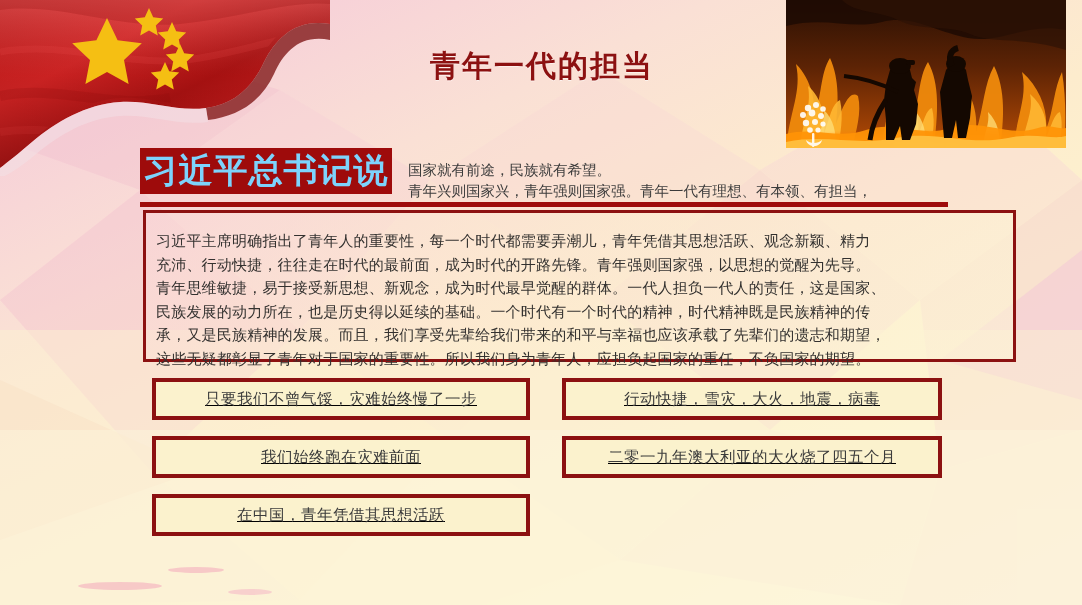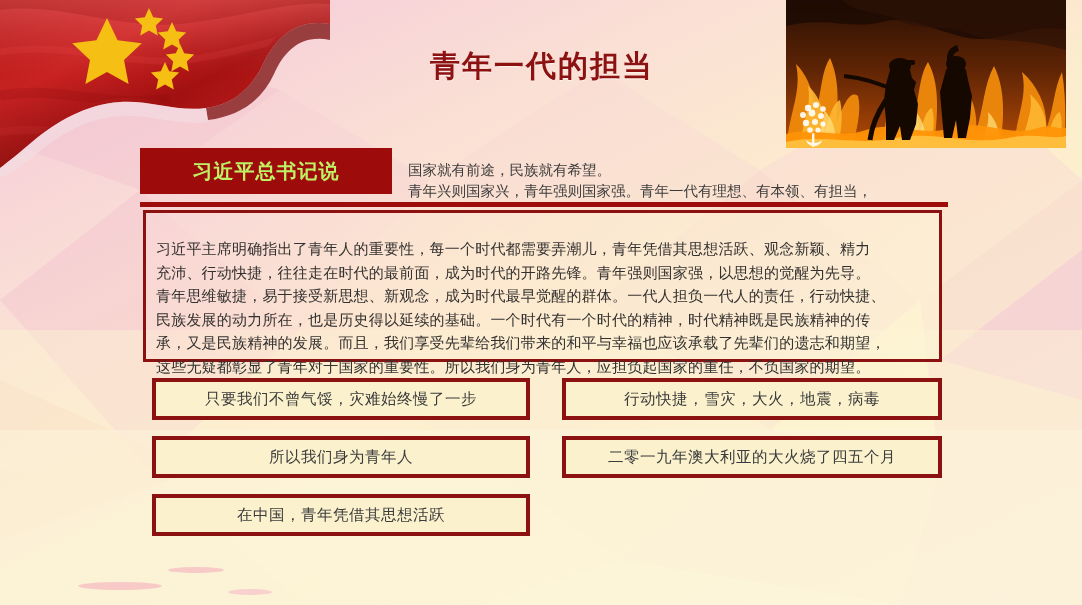--- a/index.html
+++ b/index.html
@@ -66,22 +66,22 @@
   .banner {
     position: absolute;
     left: 140px; top: 148px;
     width: 252px; height: 46px;
     background: #9e0b0b;
     display: flex;
     align-items: center;
     justify-content: center;
   }
   .banner-label {
-    color: #bef264;
-    font-size: 20px;
+    color: #7dd3fc;
+    font-size: 34px;
     font-weight: bold;
     letter-spacing: 1px;
   }
 
   .quote {
     position: absolute;
     left: 408px; top: 160px;
     width: 540px;
     color: #3b3b3b;
     font-size: 14.5px;
@@ -93,25 +93,25 @@
     position: absolute;
     left: 140px; top: 202px;
     width: 808px; height: 5px;
     background: #9e0b0b;
   }
 
   
   .panel {
     position: absolute;
     left: 143px; top: 210px;
-    width: 799px; height: 152px;
+    width: 873px; height: 152px;
     border: 3px solid #8c1111;
     background: linear-gradient(140deg, rgba(250,216,216,0.55) 0%, rgba(253,236,208,0.55) 45%, rgba(253,245,214,0.6) 100%);
     box-sizing: border-box;
-    padding: 24px 10px 0 10px;
+    padding: 16px 10px 0 10px;
   }
   .panel-line {
     color: #33312f;
     font-size: 15px;
     line-height: 23.5px;
     white-space: nowrap;
     letter-spacing: 0.2px;
   }
 
   
@@ -125,20 +125,21 @@
     row-gap: 16px;
   }
   .point-box {
     height: 42px;
     border: 4px solid #8c1111;
     background: #fbf2cd;
     box-sizing: border-box;
     display: flex;
     align-items: center;
     justify-content: center;
+    text-decoration: underline;
   }
   .point-box-label {
     color: #3b3b3b;
     font-size: 15.5px;
     letter-spacing: 0.5px;
   }
 </style>
 </head>
 <body>
 
@@ -325,35 +326,35 @@
   <div class="quote">
     <div class="quote-line">国家就有前途，民族就有希望。</div>
     <div class="quote-line">青年兴则国家兴，青年强则国家强。青年一代有理想、有本领、有担当，</div>
   </div>
 
   <div class="divider"></div>
 
   <div class="panel">
     <div class="panel-line">习近平主席明确指出了青年人的重要性，每一个时代都需要弄潮儿，青年凭借其思想活跃、观念新颖、精力</div>
     <div class="panel-line">充沛、行动快捷，往往走在时代的最前面，成为时代的开路先锋。青年强则国家强，以思想的觉醒为先导。</div>
-    <div class="panel-line">青年思维敏捷，易于接受新思想、新观念，成为时代最早觉醒的群体。一代人担负一代人的责任，行动快捷、</div>
+    <div class="panel-line">青年思维敏捷，易于接受新思想、新观念，成为时代最早觉醒的群体。一代人担负一代人的责任，这是国家、</div>
     <div class="panel-line">民族发展的动力所在，也是历史得以延续的基础。一个时代有一个时代的精神，时代精神既是民族精神的传</div>
     <div class="panel-line">承，又是民族精神的发展。而且，我们享受先辈给我们带来的和平与幸福也应该承载了先辈们的遗志和期望，</div>
     <div class="panel-line">这些无疑都彰显了青年对于国家的重要性。所以我们身为青年人，应担负起国家的重任，不负国家的期望。</div>
   </div>
 
   <div class="points">
     <div class="point-box">
       <span class="point-box-label">只要我们不曾气馁，灾难始终慢了一步</span>
     </div>
     <div class="point-box">
       <span class="point-box-label">行动快捷，雪灾，大火，地震，病毒</span>
     </div>
     <div class="point-box">
-      <span class="point-box-label">所以我们身为青年人</span>
+      <span class="point-box-label">我们始终跑在灾难前面</span>
     </div>
     <div class="point-box">
       <span class="point-box-label">二零一九年澳大利亚的大火烧了四五个月</span>
     </div>
     <div class="point-box">
       <span class="point-box-label">在中国，青年凭借其思想活跃</span>
     </div>
   </div>
 
 </div>

